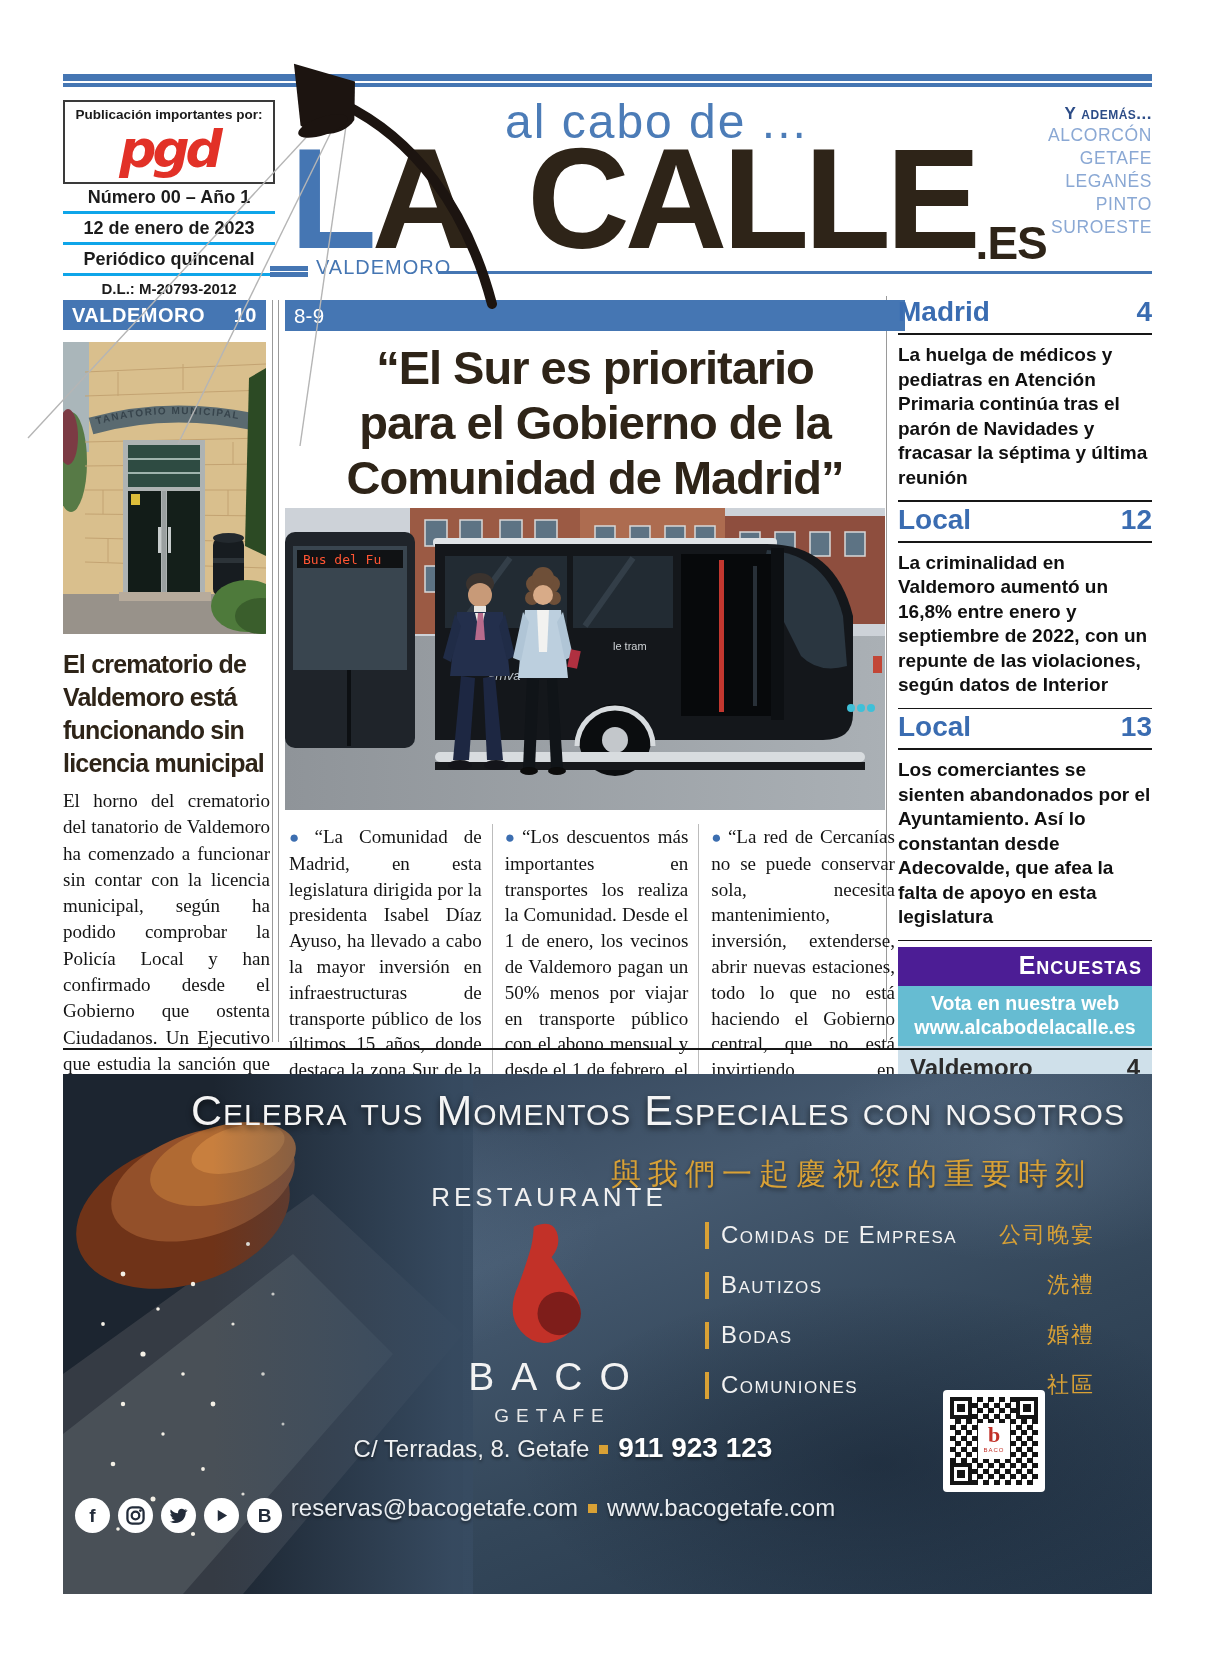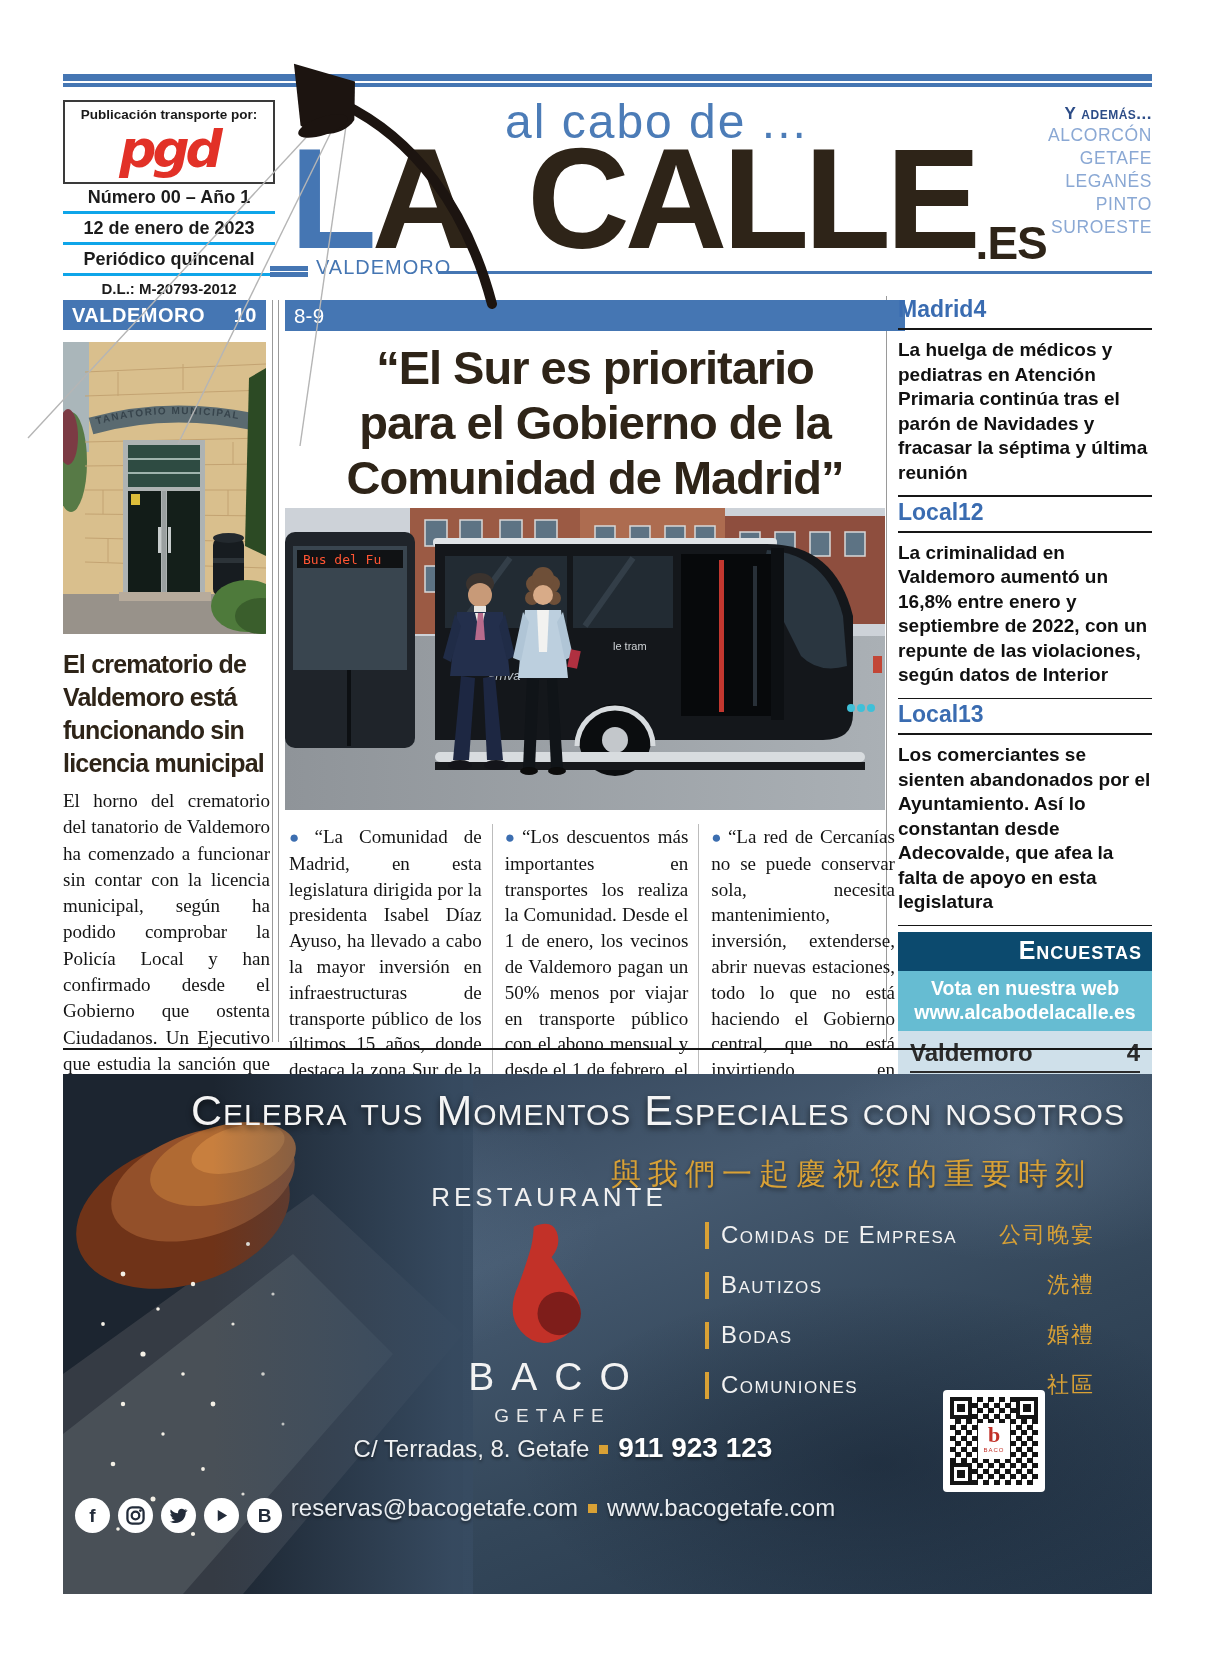--- a/index.html
+++ b/index.html
@@ -64,27 +64,27 @@
                  font-weight:700;color:#2e2418;letter-spacing:-1px;}
   .photo-main{left:285px;top:508px;width:600px;height:302px;}
   .bullets{left:285px;top:824px;width:620px;display:flex;}
   .bullet-col{width:33.33%;box-sizing:border-box;padding:0 10px 0 4px;font-family:"Liberation Serif",serif;
               font-size:19px;line-height:25.8px;color:#141414;text-align:justify;hyphens:auto;position:relative;}
   .bullet-col + .bullet-col{border-left:1px solid #bcbcbc;padding-left:12px;}
   .bullet-col .dot{color:#3c6eb0;font-size:17px;margin-right:4px;}
 
   
   .sidebar{left:898px;top:294px;width:254px;}
-  .sb-head{display:flex;justify-content:flex-start;align-items:baseline;
-           font-size:23px;font-weight:700;color:#3a6cb1;padding:2px 0 5px;}
+  .sb-head{display:flex;justify-content:space-between;align-items:baseline;
+           font-size:28px;font-weight:700;color:#3a6cb1;padding:2px 0 5px;}
   .sb-rule{height:2px;background:#161616;}
   .sb-text{font-size:19px;line-height:24.5px;font-weight:700;color:#101010;padding:8px 0 10px;}
 
   .enc{margin-top:6px;}
-  .enc-head{background:#0c4a6e;color:#fff;text-align:right;font-variant:small-caps;font-weight:700;
+  .enc-head{background:#4c1d95;color:#fff;text-align:right;font-variant:small-caps;font-weight:700;
             font-size:25px;letter-spacing:1px;padding:4px 10px 6px;}
   .enc-vote{background:#66bcd2;color:#fff;text-align:center;font-weight:700;font-size:19.5px;
             line-height:24px;padding:5px 2px 7px;}
   .enc-panel{background:#cfe0ea;padding:8px 12px 10px;}
   .enc-sec{display:flex;justify-content:space-between;font-size:24px;font-weight:700;color:#2b2b2b;}
   .enc-sec-rule{height:2px;background:#2b2b2b;margin:4px 0 9px;}
   .enc-q{font-family:"Liberation Sans",sans-serif;font-style:italic;font-size:19.5px;line-height:26px;
          color:#3d3d3d;text-align:center;}
   .enc-strip{height:8px;background:#66bcd2;}
 
@@ -138,21 +138,21 @@
   .qr-logo .t{color:#c23128;font-size:6px;letter-spacing:1px;line-height:7px;}
 </style>
 </head>
 <body>
 
 <div class="page">
 
   <div class="abs top-rule"></div>
 
   <div class="abs pubbox">
-    <div class="pub-controlled">Publicación transporte por:</div>
+    <div class="pub-controlled">Publicación importantes por:</div>
     <div class="pub-logo">pgd</div>
   </div>
   <div class="abs pubinfo">
     <div class="row">Número 00 – Año 1</div>
     <div class="row">12 de enero de 2023</div>
     <div class="row">Periódico quincenal</div>
     <div class="row small">D.L.: M-20793-2012</div>
   </div>
 
   <div class="abs tagline">al cabo de ...</div>

